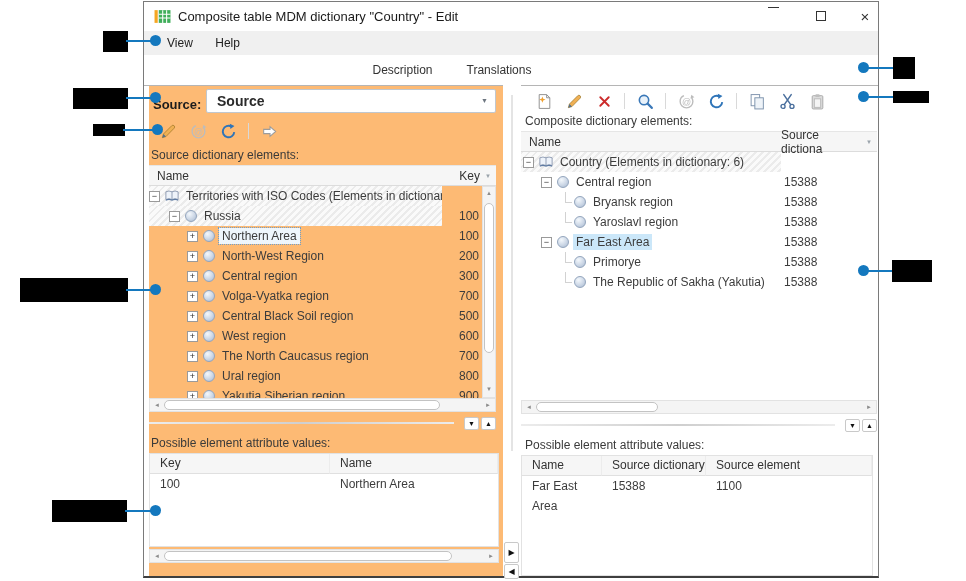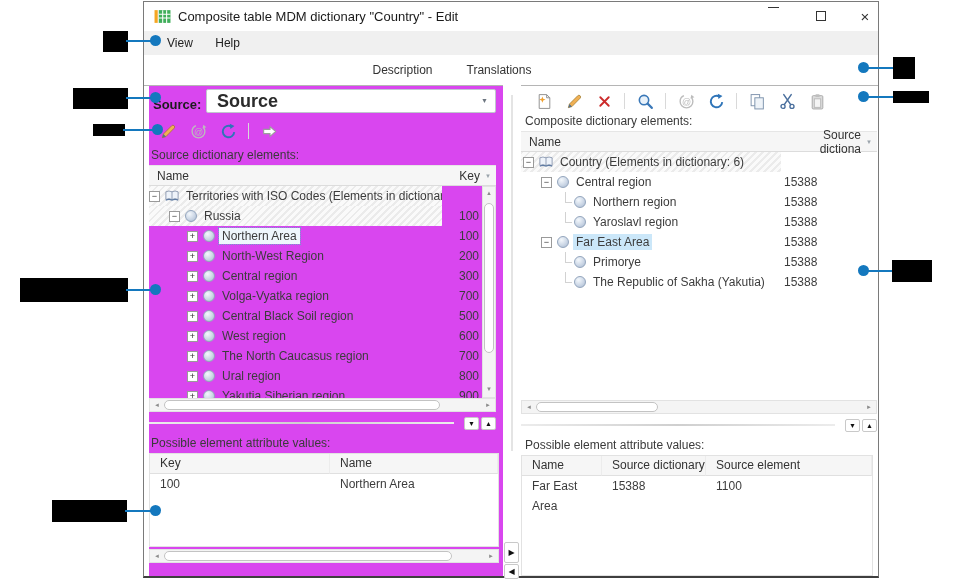--- a/index.html
+++ b/index.html
@@ -22,49 +22,49 @@
   .menu-item { display:inline-block; font-size:12px; line-height:24px; color:#222; padding:0 9px; }
   .menu-item.first { margin-left:14px; }
 
   .tabstrip { position:absolute; left:0; top:53px; width:100%; height:31px; background:#fff; }
   .tabline { position:absolute; left:0; bottom:0; width:100%; border-bottom:1px solid #b5b5b5; }
   .tab { position:absolute; top:2px; height:29px; line-height:27px; font-size:12px; text-align:center; color:#333; }
   .tab.active { left:9px; width:187px; border:1px solid #ababab; border-bottom:none; background:#fff; z-index:2; }
   .tab.t2 { left:206px; width:105px; } .tab.t3 { left:300px; width:110px; }
 
   
-  .lpanel { position:absolute; left:5px; top:84px; width:354px; bottom:0; background:#d946ef; }
+  .lpanel { position:absolute; left:5px; top:84px; width:354px; bottom:0; background:#fdba74; }
   .rpanel { position:absolute; left:377px; top:84px; width:356px; bottom:0; background:#fff; }
   .csplit { position:absolute; left:359px; top:83px; width:18px; bottom:0; background:#fff; }
   .csplit .vline { position:absolute; left:8px; top:10px; bottom:125px; width:2px; background:#e4e4e4; }
   .split-vbtn { position:absolute; left:1px; width:15px; background:#fff; border:1px solid #c9c9c9; border-radius:2px;
                 font-size:8px; color:#111; text-align:center; }
   .split-vbtn.r { top:457px; height:21px; line-height:20px; }
   .split-vbtn.l { top:479px; height:15px; line-height:14px; }
 
   .srclabel { position:absolute; left:4px; top:11px; font-size:13px; font-weight:bold; color:#1c1c1c; }
   .combo { position:absolute; left:57px; top:3px; width:290px; height:24px; border:1px solid #c0c7ce; border-radius:2px; background:#fff; }
-  .combo .val { position:absolute; left:10px; top:0; line-height:22px; font-size:18px; font-weight:bold; color:#2b2b2b; }
+  .combo .val { position:absolute; left:10px; top:0; line-height:22px; font-size:14px; font-weight:bold; color:#2b2b2b; }
   .combo .arr { position:absolute; right:7px; top:7px; font-size:7px; color:#6d7680; }
 
   .tbar { position:absolute; left:4px; height:24px; display:flex; align-items:center; }
   .lpanel .tbar { top:33px; }
   .rpanel .tbar { top:3px; left:8px; }
   .tbtn { width:18px; height:18px; display:inline-flex; align-items:center; justify-content:center; margin:0 6px; }
   .tsep { width:1px; height:16px; background:#d9d9d9; margin:0 5px; }
   .panel-label { position:absolute; font-size:12px; color:#3a3a3a; white-space:nowrap; }
 
   
   .tree { position:absolute; border-top:1px solid #e6e6e6; }
   .lpanel .tree { left:0; top:79px; width:347px; height:246px; }
   .rpanel .tree { left:0; top:45px; width:356px; height:282px; }
   .thead { height:20px; background:#f6f6f6; border-bottom:1px solid #dcdcdc; display:flex; align-items:center; font-size:12px; color:#333; }
   .thead .hname { flex:1; padding-left:8px; }
   .lpanel .thead .hkey { width:40px; text-align:right; }
-  .rpanel .thead .hkey { width:80px; text-align:right; }
+  .rpanel .thead .hkey { width:80px; text-align:left; }
   .thead .hdd { width:16px; text-align:center; font-size:6px; color:#9aa3ab; }
   .tbody { position:relative; overflow:hidden; }
   .lpanel .tbody { height:212px; }
   .rpanel .tbody { height:248px; }
   .lpanel .tbody .rows { width:333px; }
   .rpanel .tbody .rows { width:356px; }
   .trow { height:20px; display:flex; align-items:center; font-size:12px; color:#3c3c3c; white-space:nowrap; }
   .rowmain { flex:1; display:flex; align-items:center; height:100%; overflow:hidden; }
   .rowmain.hatched { background:#fafafa;
       background-image:repeating-linear-gradient(135deg,#ebebeb 0 2px, rgba(0,0,0,0) 2px 5px); }
@@ -435,21 +435,21 @@
                   <span class="nicon sphere"></span>
                   <span class="tname">Central region</span>
                 </div>
                 <span class="tkey">15388</span>
               </div>
               <div class="trow">
                 <div class="rowmain">
                   <span class="ind" style="width: 38px;"></span>
                   <span class="conn"></span>
                   <span class="nicon sphere"></span>
-                  <span class="tname">Northern region</span>
+                  <span class="tname">Bryansk region</span>
                 </div>
                 <span class="tkey">15388</span>
               </div>
               <div class="trow">
                 <div class="rowmain">
                   <span class="ind" style="width: 38px;"></span>
                   <span class="conn"></span>
                   <span class="nicon sphere"></span>
                   <span class="tname">Yaroslavl region</span>
                 </div>

